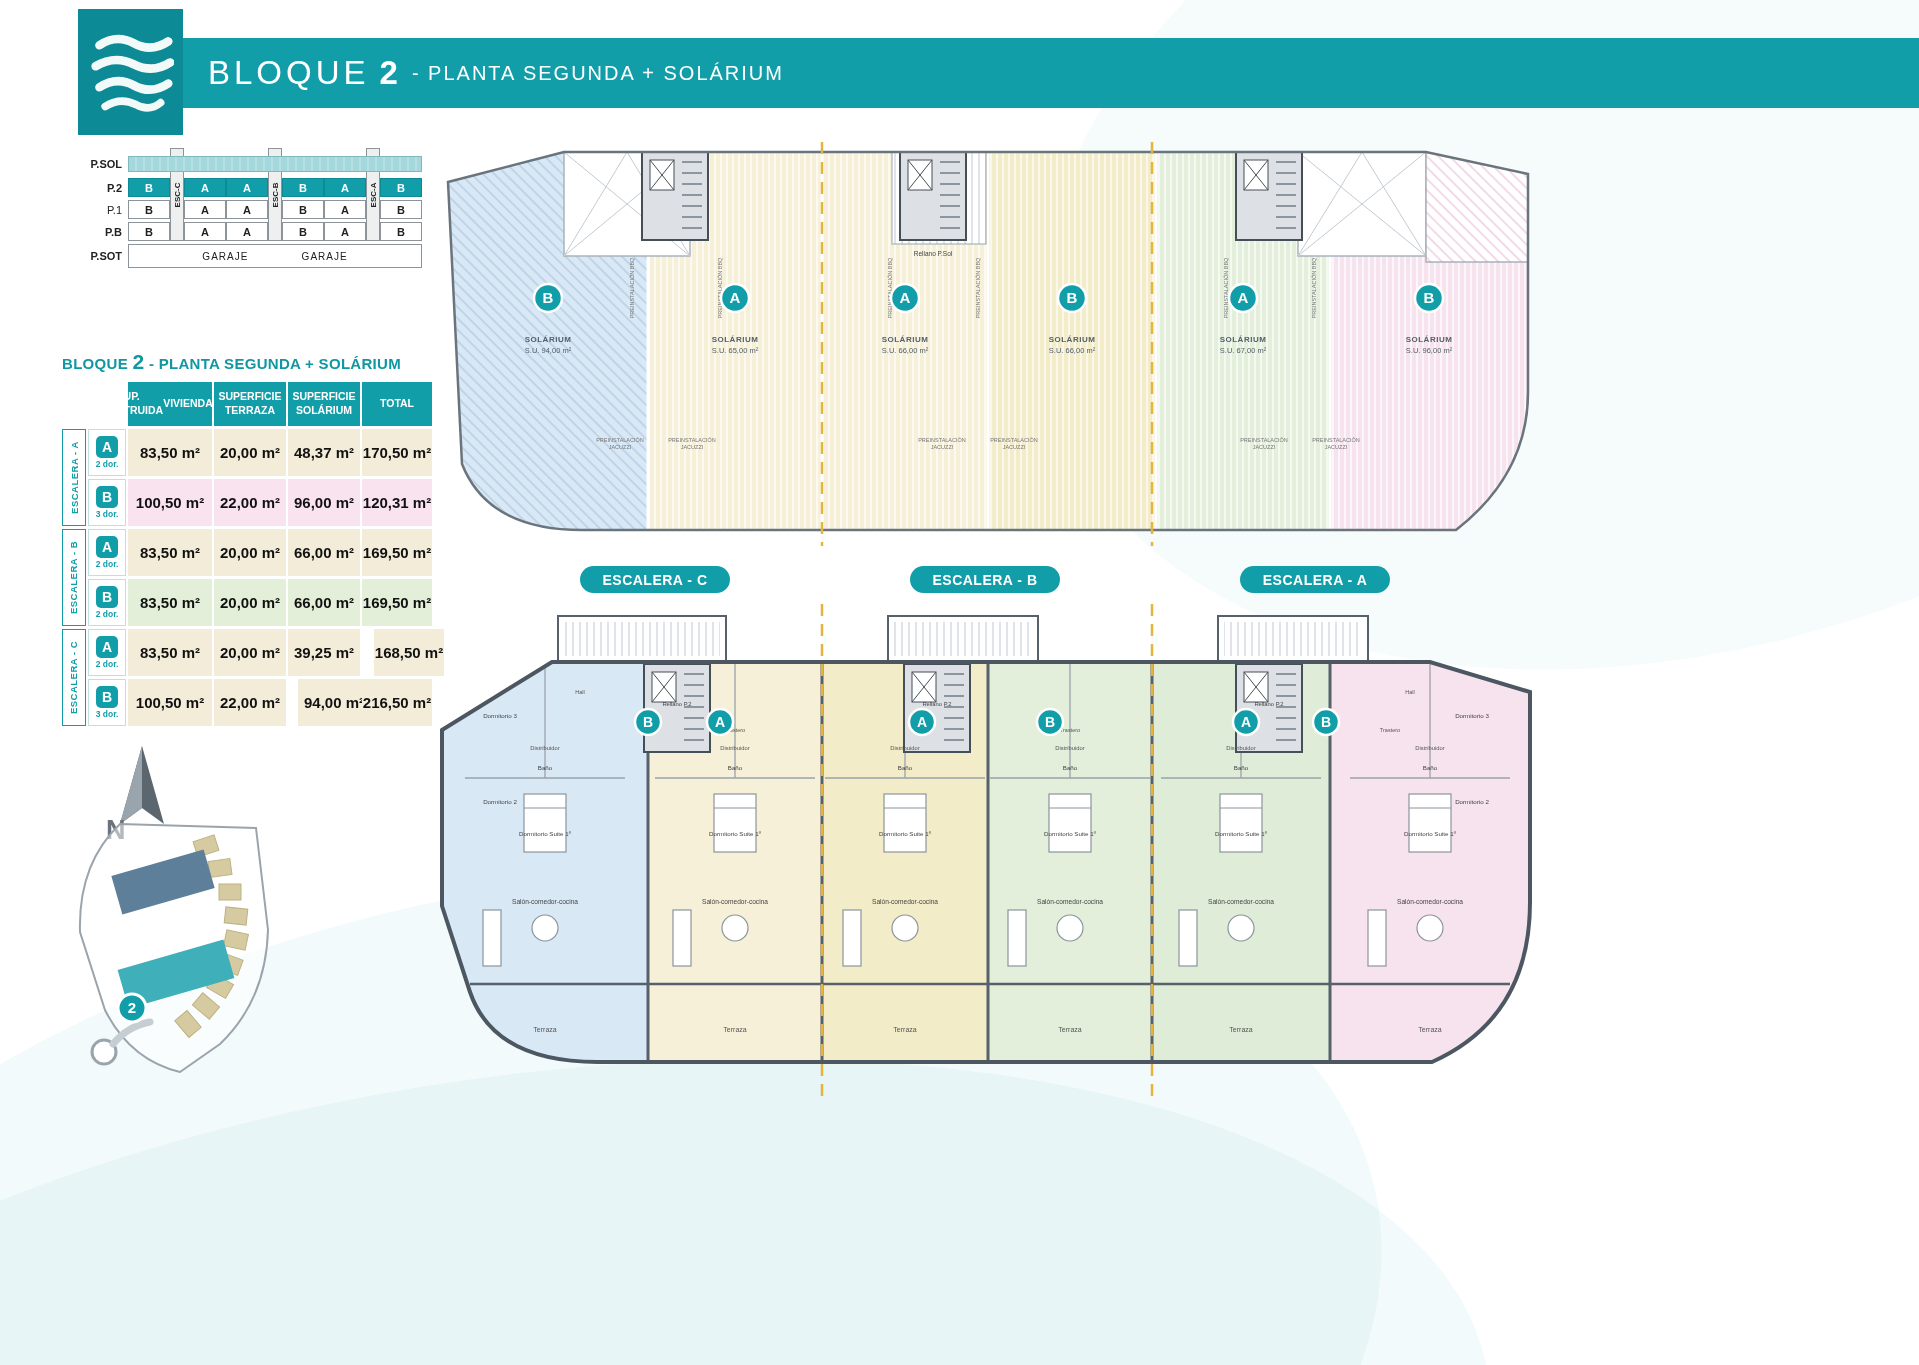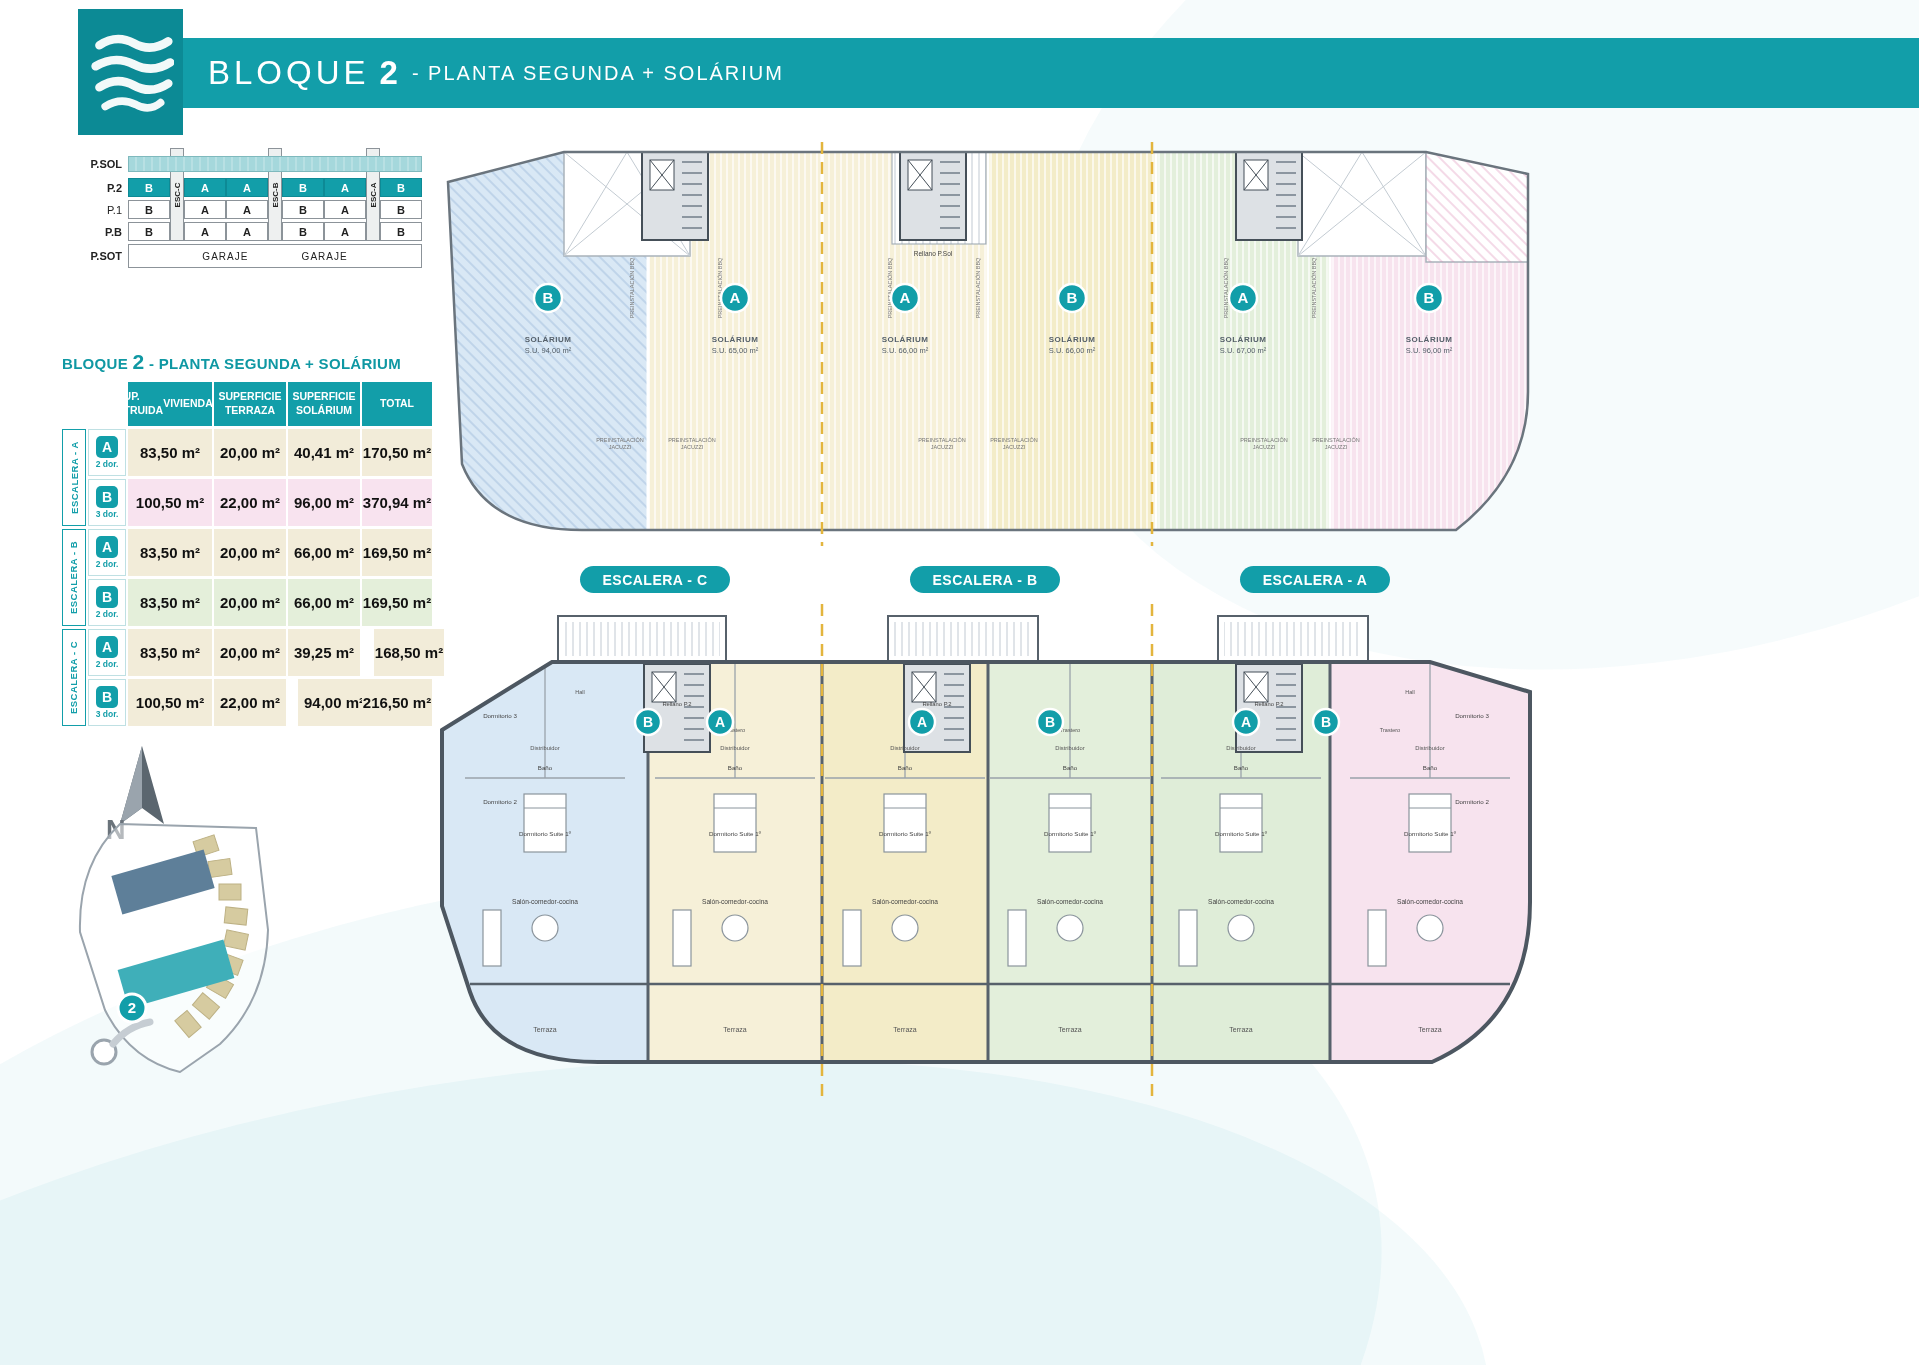--- a/index.html
+++ b/index.html
@@ -113,30 +113,30 @@
         </div>
         <div style="position: absolute; left: 0px; top: 47px; width: 24px; height: 97px; border: 1px solid rgb(18, 158, 169); box-sizing: border-box; background: rgb(255, 255, 255); display: flex; align-items: center; justify-content: center;">
           <div style="transform: rotate(-90deg); white-space: nowrap; font-size: 9.5px; font-weight: bold; color: rgb(18, 158, 169); letter-spacing: 0.5px;">ESCALERA - A</div>
         </div>
         <div style="position: absolute; left: 26px; top: 47px; width: 38px; height: 47px; border: 1px solid rgb(191, 224, 227); box-sizing: border-box; background: rgb(255, 255, 255); display: flex; flex-direction: column; align-items: center; justify-content: center; gap: 1px;">
           <div style="width: 22px; height: 22px; border-radius: 5px; background: rgb(18, 158, 169); color: rgb(255, 255, 255); font-weight: bold; font-size: 14px; display: flex; align-items: center; justify-content: center;">A</div>
           <div style="font-size: 8.5px; font-weight: bold; color: rgb(18, 158, 169);">2 dor.</div>
         </div>
         <div style="position: absolute; left: 66px; top: 47px; width: 84px; height: 47px; background: rgb(242, 236, 217); display: flex; align-items: center; justify-content: center; font-weight: bold; font-size: 15px; color: rgb(17, 17, 17);">83,50 m²</div>
         <div style="position: absolute; left: 152px; top: 47px; width: 72px; height: 47px; background: rgb(242, 236, 217); display: flex; align-items: center; justify-content: center; font-weight: bold; font-size: 15px; color: rgb(17, 17, 17);">20,00 m²</div>
-        <div style="position: absolute; left: 226px; top: 47px; width: 72px; height: 47px; background: rgb(242, 236, 217); display: flex; align-items: center; justify-content: center; font-weight: bold; font-size: 15px; color: rgb(17, 17, 17);">40,41 m²</div>
+        <div style="position: absolute; left: 226px; top: 47px; width: 72px; height: 47px; background: rgb(242, 236, 217); display: flex; align-items: center; justify-content: center; font-weight: bold; font-size: 15px; color: rgb(17, 17, 17);">48,37 m²</div>
         <div style="position: absolute; left: 300px; top: 47px; width: 70px; height: 47px; background: rgb(242, 236, 217); display: flex; align-items: center; justify-content: center; font-weight: bold; font-size: 15px; color: rgb(17, 17, 17);">170,50 m²</div>
         <div style="position: absolute; left: 26px; top: 97px; width: 38px; height: 47px; border: 1px solid rgb(191, 224, 227); box-sizing: border-box; background: rgb(255, 255, 255); display: flex; flex-direction: column; align-items: center; justify-content: center; gap: 1px;">
           <div style="width: 22px; height: 22px; border-radius: 5px; background: rgb(18, 158, 169); color: rgb(255, 255, 255); font-weight: bold; font-size: 14px; display: flex; align-items: center; justify-content: center;">B</div>
           <div style="font-size: 8.5px; font-weight: bold; color: rgb(18, 158, 169);">3 dor.</div>
         </div>
         <div style="position: absolute; left: 66px; top: 97px; width: 84px; height: 47px; background: rgb(248, 227, 239); display: flex; align-items: center; justify-content: center; font-weight: bold; font-size: 15px; color: rgb(17, 17, 17);">100,50 m²</div>
         <div style="position: absolute; left: 152px; top: 97px; width: 72px; height: 47px; background: rgb(248, 227, 239); display: flex; align-items: center; justify-content: center; font-weight: bold; font-size: 15px; color: rgb(17, 17, 17);">22,00 m²</div>
         <div style="position: absolute; left: 226px; top: 97px; width: 72px; height: 47px; background: rgb(248, 227, 239); display: flex; align-items: center; justify-content: center; font-weight: bold; font-size: 15px; color: rgb(17, 17, 17);">96,00 m²</div>
-        <div style="position: absolute; left: 300px; top: 97px; width: 70px; height: 47px; background: rgb(248, 227, 239); display: flex; align-items: center; justify-content: center; font-weight: bold; font-size: 15px; color: rgb(17, 17, 17);">370,94 m²</div>
+        <div style="position: absolute; left: 300px; top: 97px; width: 70px; height: 47px; background: rgb(248, 227, 239); display: flex; align-items: center; justify-content: center; font-weight: bold; font-size: 15px; color: rgb(17, 17, 17);">120,31 m²</div>
         <div style="position: absolute; left: 0px; top: 147px; width: 24px; height: 97px; border: 1px solid rgb(18, 158, 169); box-sizing: border-box; background: rgb(255, 255, 255); display: flex; align-items: center; justify-content: center;">
           <div style="transform: rotate(-90deg); white-space: nowrap; font-size: 9.5px; font-weight: bold; color: rgb(18, 158, 169); letter-spacing: 0.5px;">ESCALERA - B</div>
         </div>
         <div style="position: absolute; left: 26px; top: 147px; width: 38px; height: 47px; border: 1px solid rgb(191, 224, 227); box-sizing: border-box; background: rgb(255, 255, 255); display: flex; flex-direction: column; align-items: center; justify-content: center; gap: 1px;">
           <div style="width: 22px; height: 22px; border-radius: 5px; background: rgb(18, 158, 169); color: rgb(255, 255, 255); font-weight: bold; font-size: 14px; display: flex; align-items: center; justify-content: center;">A</div>
           <div style="font-size: 8.5px; font-weight: bold; color: rgb(18, 158, 169);">2 dor.</div>
         </div>
         <div style="position: absolute; left: 66px; top: 147px; width: 84px; height: 47px; background: rgb(242, 236, 217); display: flex; align-items: center; justify-content: center; font-weight: bold; font-size: 15px; color: rgb(17, 17, 17);">83,50 m²</div>
         <div style="position: absolute; left: 152px; top: 147px; width: 72px; height: 47px; background: rgb(242, 236, 217); display: flex; align-items: center; justify-content: center; font-weight: bold; font-size: 15px; color: rgb(17, 17, 17);">20,00 m²</div>
         <div style="position: absolute; left: 226px; top: 147px; width: 72px; height: 47px; background: rgb(242, 236, 217); display: flex; align-items: center; justify-content: center; font-weight: bold; font-size: 15px; color: rgb(17, 17, 17);">66,00 m²</div>

